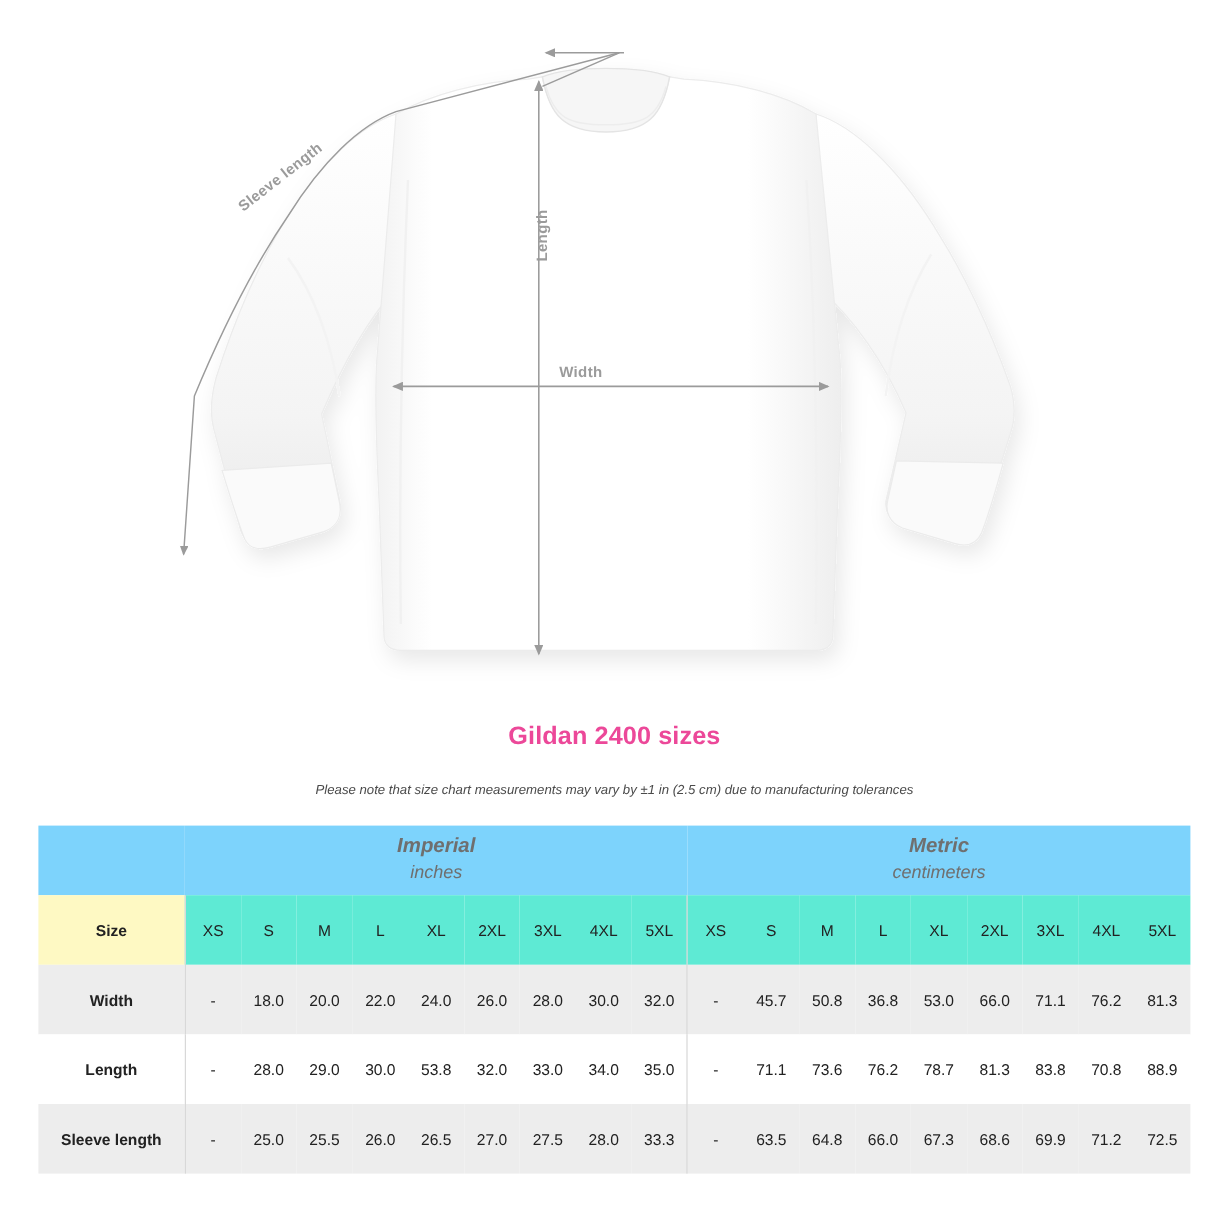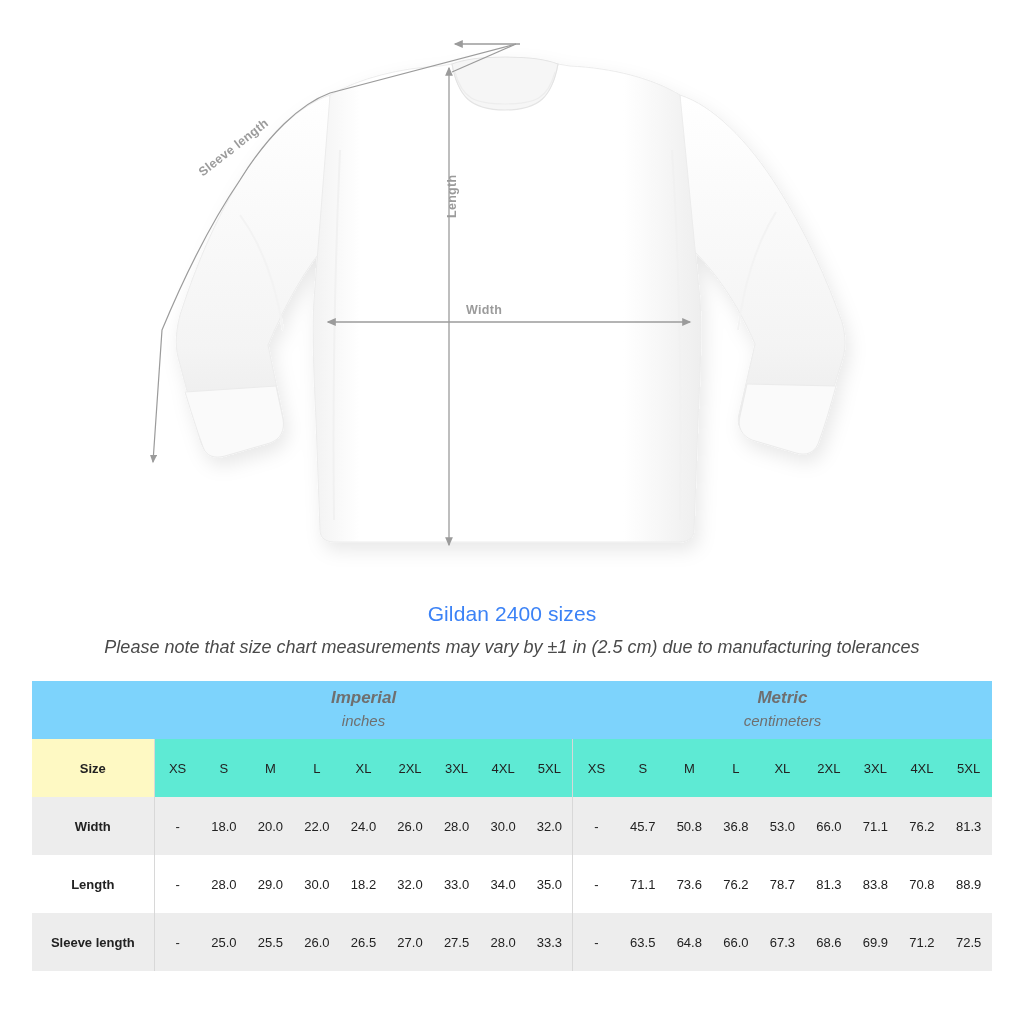--- a/index.html
+++ b/index.html
@@ -56,30 +56,30 @@
     transform-origin: left top;
   }
 
   
   .title-block {
     text-align: center;
     margin-top: 22px;
   }
   .chart-title {
     font-size: 21px;
-    font-weight: normal;
-    color: #3b82f6;
+    font-weight: bold;
+    color: #ec4899;
     margin: 0;
     letter-spacing: 0.1px;
   }
   .chart-note {
-    font-size: 18px;
+    font-size: 11px;
     font-style: italic;
     color: #4a4a4a;
-    margin-top: 11px;
+    margin-top: 27px;
   }
 
   
   .table-wrap {
     margin: 23px 32px 0 32px;
   }
   table.size-table {
     border-collapse: collapse;
     width: 960px;
     table-layout: fixed;
@@ -311,21 +311,21 @@
         <td class="cellval">76.2</td>
         <td class="cellval">81.3</td>
       </tr>
 
       <tr class="plain">
         <td class="rowlabel">Length</td>
         <td class="cellval divider-left">-</td>
         <td class="cellval">28.0</td>
         <td class="cellval">29.0</td>
         <td class="cellval">30.0</td>
-        <td class="cellval">18.2</td>
+        <td class="cellval">53.8</td>
         <td class="cellval">32.0</td>
         <td class="cellval">33.0</td>
         <td class="cellval">34.0</td>
         <td class="cellval">35.0</td>
         <td class="cellval divider-left">-</td>
         <td class="cellval">71.1</td>
         <td class="cellval">73.6</td>
         <td class="cellval">76.2</td>
         <td class="cellval">78.7</td>
         <td class="cellval">81.3</td>

